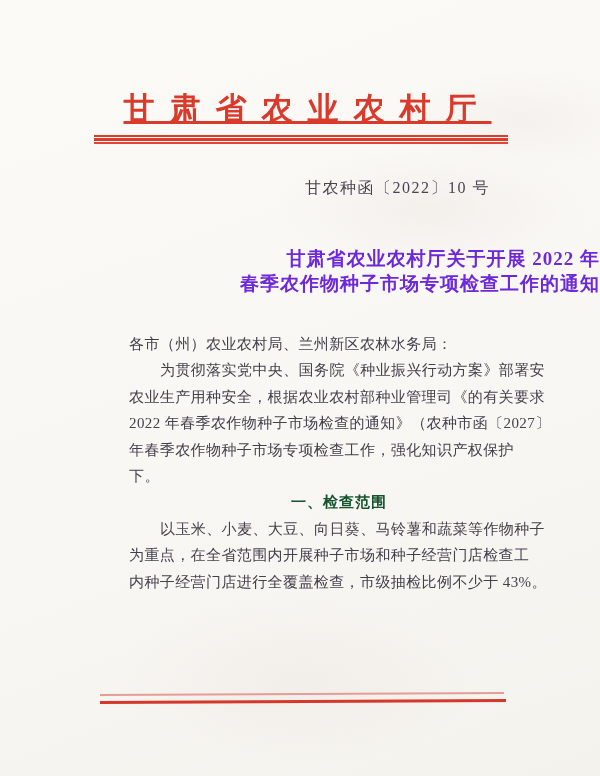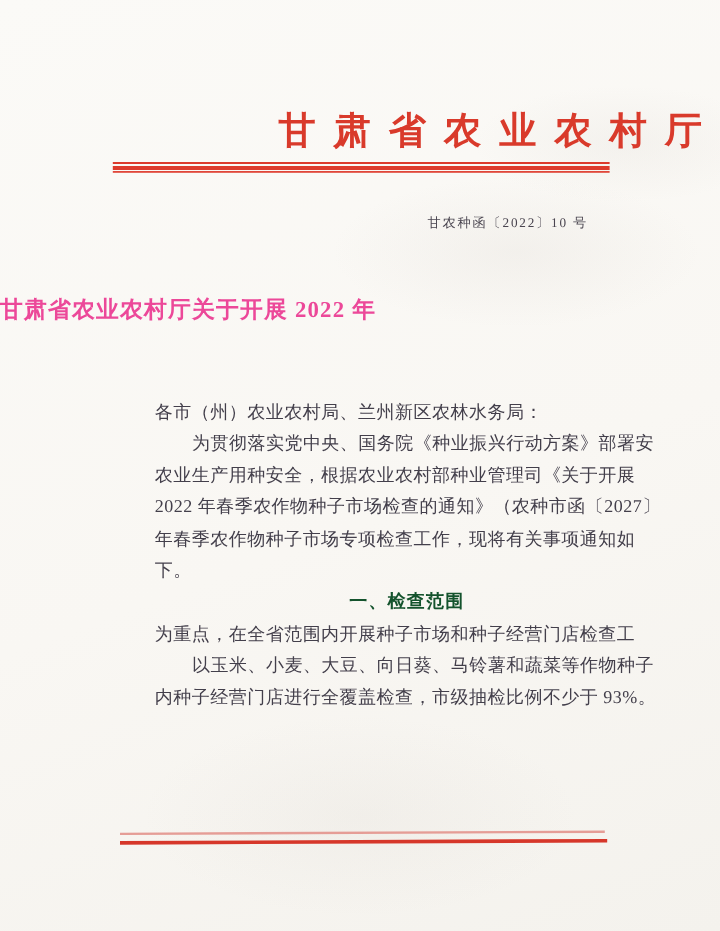--- a/index.html
+++ b/index.html
@@ -18,45 +18,46 @@
     content: "";
     position: absolute; inset: 0;
     background:
       radial-gradient(220px 90px at 430px 210px, rgba(180,170,160,0.10), transparent 70%),
       radial-gradient(260px 120px at 300px 680px, rgba(180,170,160,0.08), transparent 70%),
       radial-gradient(180px 70px at 520px 120px, rgba(180,170,160,0.09), transparent 70%);
     pointer-events: none;
   }
   .agency-name {
     position: absolute; top: 88px; left: 0; width: 100%;
-    text-align: right;
+    text-align: center;
     color: #d93a2b;
     font-size: 31px; font-weight: bold;
     letter-spacing: 15px; text-indent: 15px;
     white-space: nowrap;
+    text-decoration: underline;
   }
   .header-rule {
     position: absolute; top: 135px; left: 94px;
     width: 414px; height: 9px;
     background: linear-gradient(to bottom,
       #dd3b2c 0px, #dd3b2c 2px,
       transparent 2px, transparent 3.5px,
       #dd3b2c 3.5px, #dd3b2c 6.5px,
       transparent 6.5px, transparent 7.5px,
       #e0473a 7.5px, #e0473a 9px);
   }
   .doc-number {
     position: absolute; top: 178px; right: 110px;
-    font-size: 11px; color: #49444f; letter-spacing: 1.5px;
+    font-size: 16px; color: #49444f; letter-spacing: 1.5px;
     white-space: nowrap;
   }
   .doc-title {
     position: absolute; top: 246px; left: 0; width: 100%;
-    text-align: left;
-    font-size: 19px; font-weight: bold; color: #ec4899;
+    text-align: right;
+    font-size: 19px; font-weight: bold; color: #6d28d9;
     line-height: 25px; letter-spacing: 1px;
   }
   .body-block {
     position: absolute; top: 331px; left: 116px; width: 402px;
     font-size: 15px; color: #433f4b; letter-spacing: 0.4px;
   }
   .body-line {
     height: 26.4px; line-height: 26.4px;
     white-space: nowrap;
     margin-left: 13px;
@@ -80,34 +81,35 @@
 <div class="page">
 
   <div class="agency-name">甘肃省农业农村厅</div>
 
   <div class="header-rule"></div>
 
   <div class="doc-number">甘农种函〔2022〕10 号</div>
 
   <div class="doc-title">
     <div>甘肃省农业农村厅关于开展 2022 年</div>
+    <div>春季农作物种子市场专项检查工作的通知</div>
   </div>
 
   <div class="body-block">
     <div class="body-line">各市（州）农业农村局、兰州新区农林水务局：</div>
 
     <div class="body-line indent">为贯彻落实党中央、国务院《种业振兴行动方案》部署安</div>
-    <div class="body-line">农业生产用种安全，根据农业农村部种业管理司《关于开展</div>
+    <div class="body-line">农业生产用种安全，根据农业农村部种业管理司《的有关要求</div>
     <div class="body-line">2022 年春季农作物种子市场检查的通知》（农种市函〔2027〕</div>
-    <div class="body-line">年春季农作物种子市场专项检查工作，现将有关事项通知如</div>
+    <div class="body-line">年春季农作物种子市场专项检查工作，强化知识产权保护</div>
     <div class="body-line">下。</div>
 
     <div class="body-line indent heading">一、检查范围</div>
 
+    <div class="body-line indent">以玉米、小麦、大豆、向日葵、马铃薯和蔬菜等作物种子</div>
     <div class="body-line">为重点，在全省范围内开展种子市场和种子经营门店检查工</div>
-    <div class="body-line indent">以玉米、小麦、大豆、向日葵、马铃薯和蔬菜等作物种子</div>
-    <div class="body-line">内种子经营门店进行全覆盖检查，市级抽检比例不少于 93%。</div>
+    <div class="body-line">内种子经营门店进行全覆盖检查，市级抽检比例不少于 43%。</div>
   </div>
 
   <div class="footer-rule-light"></div>
   <div class="footer-rule-dark"></div>
 
 </div>
 
 </body></html>

